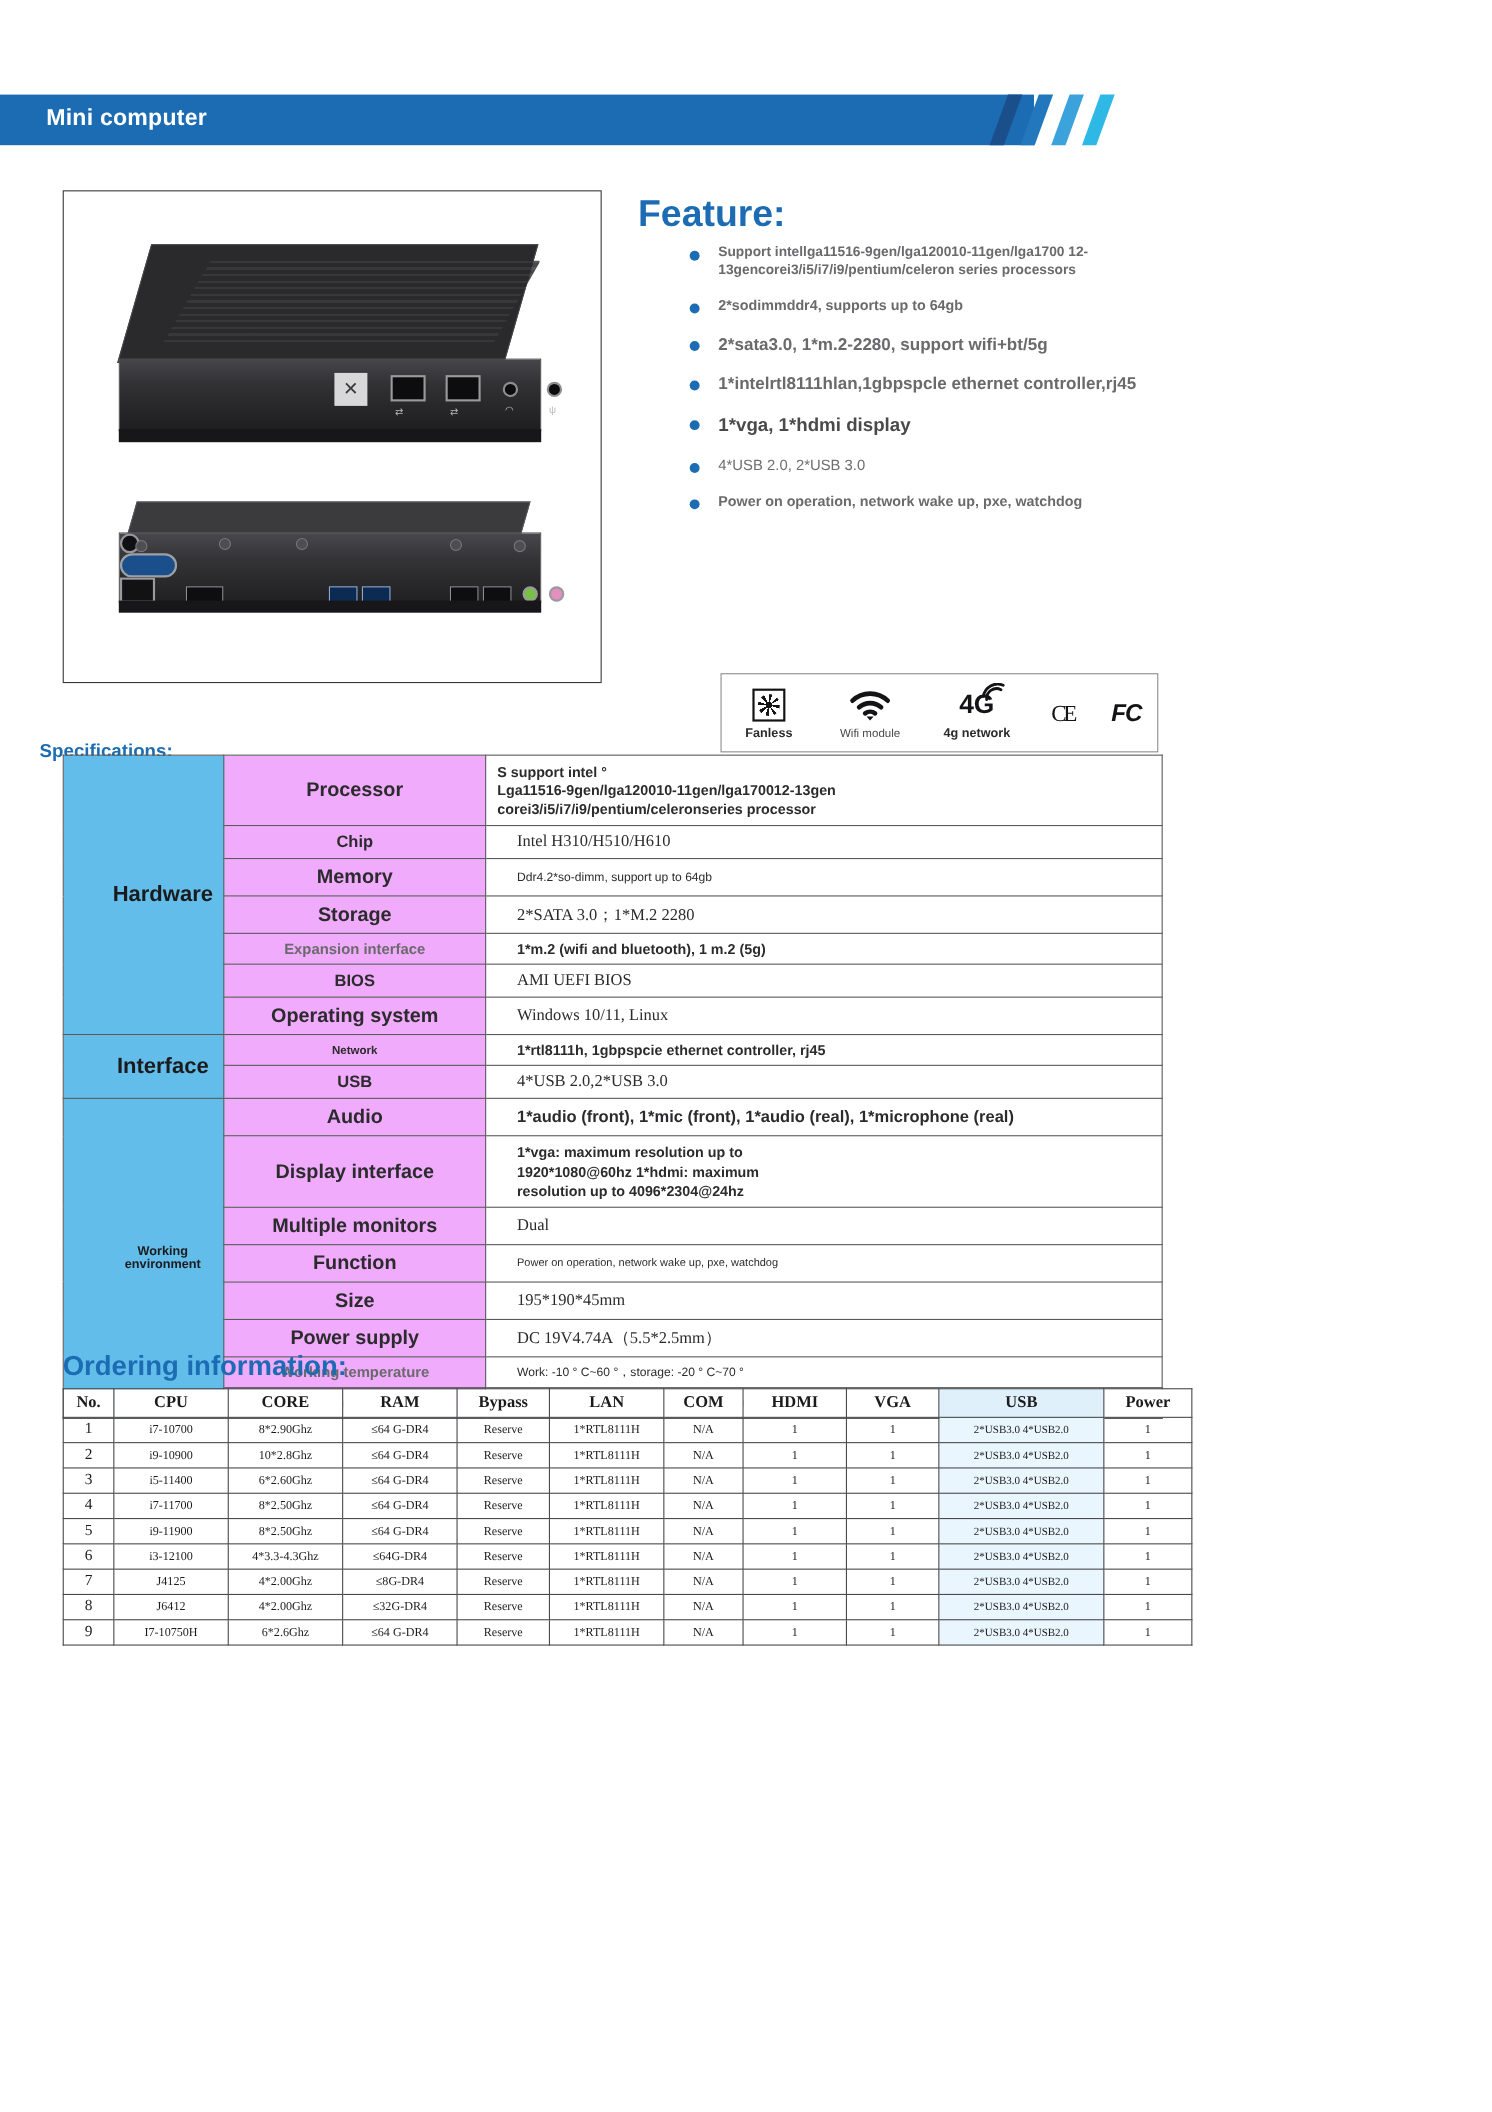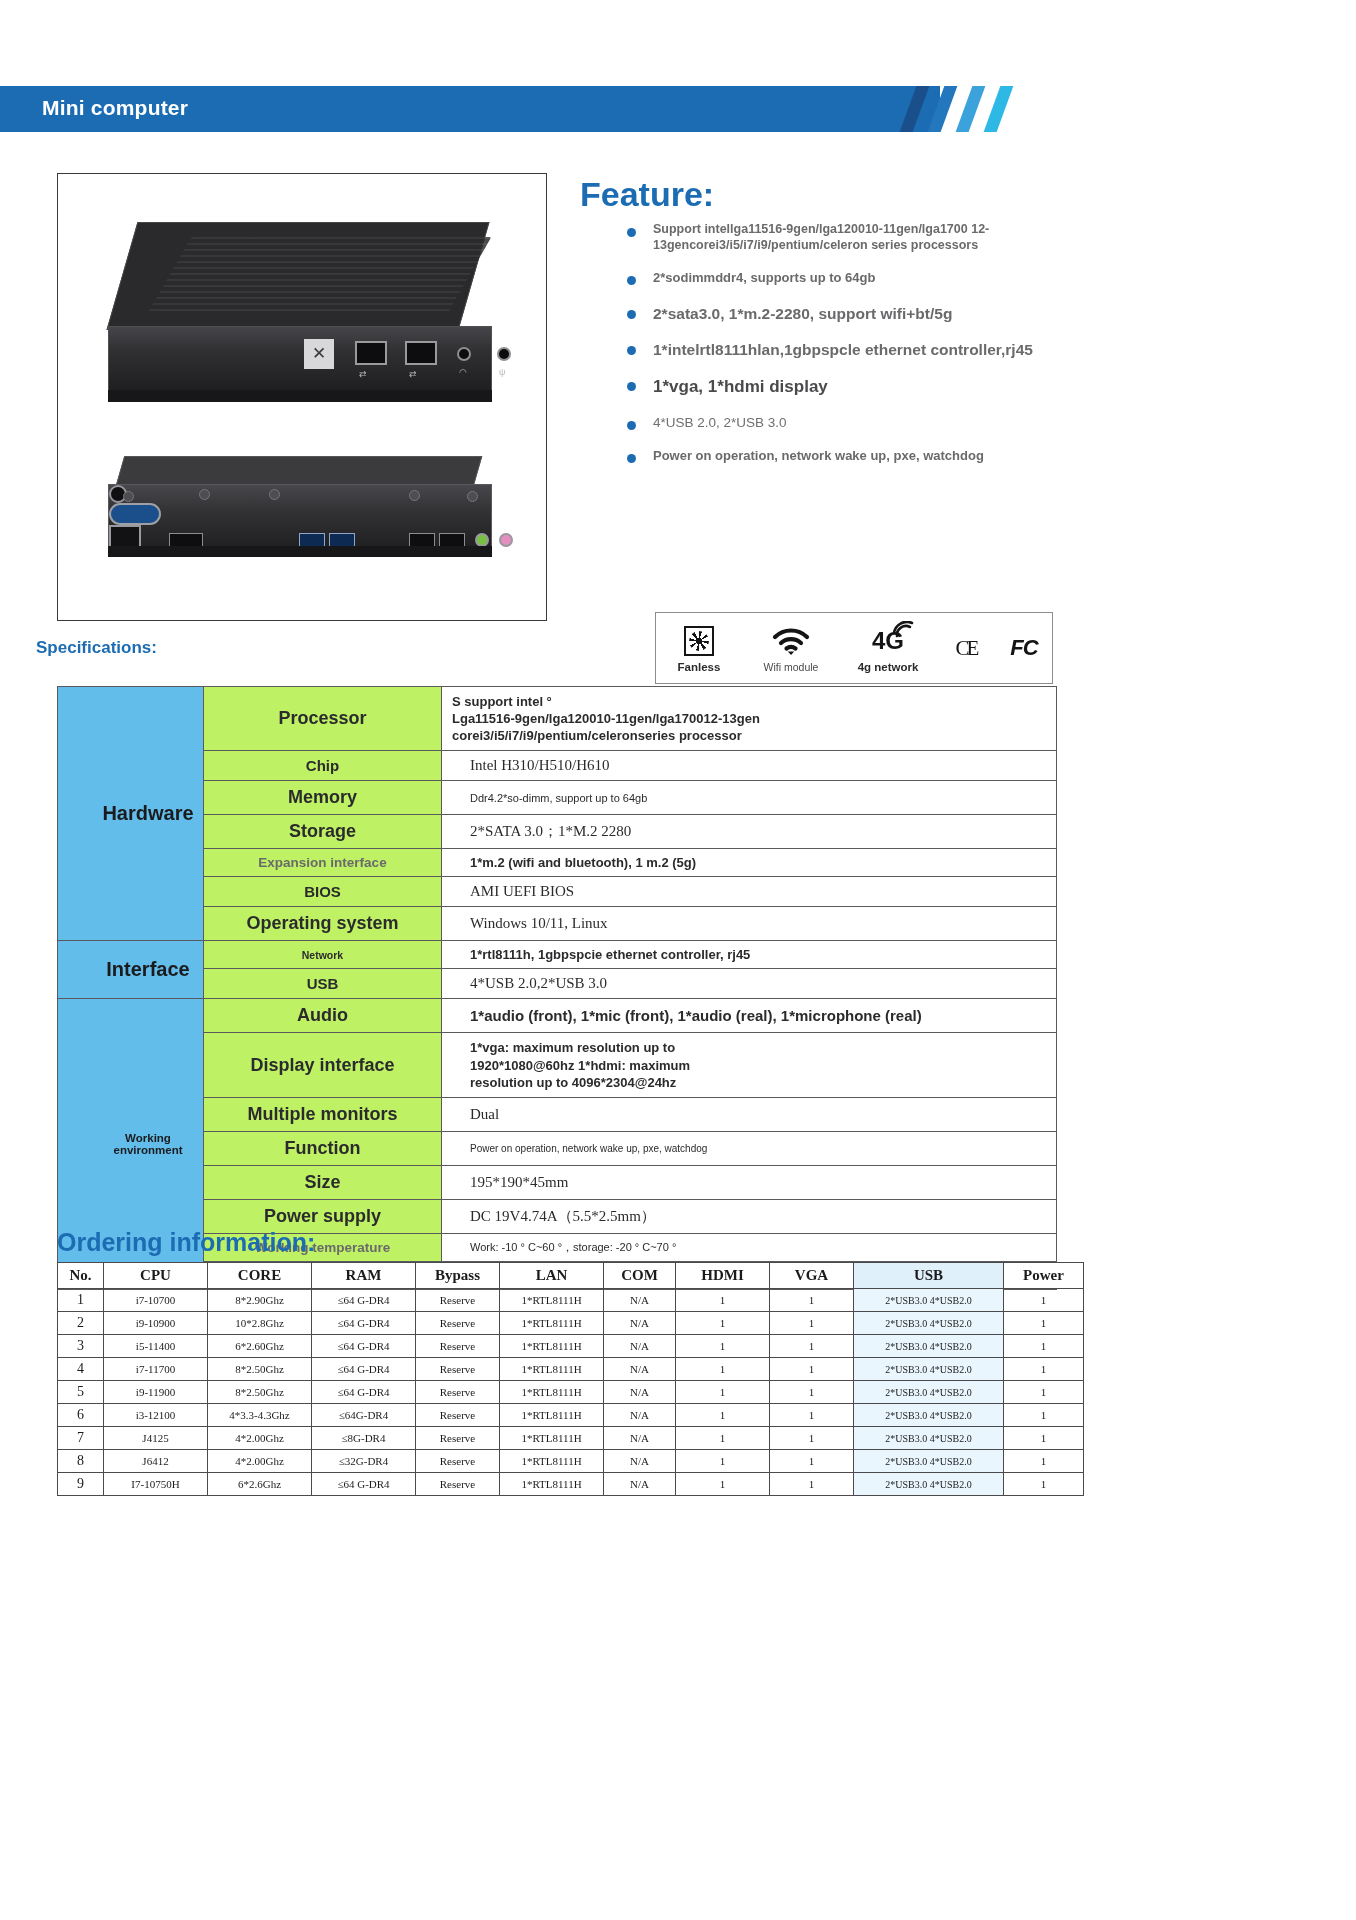--- a/index.html
+++ b/index.html
@@ -145,35 +145,35 @@
                      #141416 180deg 198deg, #fff 198deg 225deg, #141416 225deg 243deg, #fff 243deg 270deg,
                      #141416 270deg 288deg, #fff 288deg 315deg, #141416 315deg 333deg, #fff 333deg 360deg);
     border-radius:50%;
   }
   .ce-mark { font-size:21px; font-weight:400; color:#141416; font-family:"Liberation Serif", serif; letter-spacing:-3px; }
   .fc-mark { font-size:22px; font-weight:bold; color:#141416; font-style:italic; letter-spacing:-1px; }
   .g4-mark { font-size:24px; font-weight:bold; color:#141416; position:relative; }
 
   
   .spec-title {
-    position:absolute; left:36px; top:638px;
+    position:absolute; left:36px; top:673px;
     font-size:17px; font-weight:bold; color:#1c6cb3;
   }
   .spec-table {
     position:absolute; left:57px; top:686px; width:1000px;
     border-collapse:collapse; table-layout:fixed;
   }
   .spec-table td { border:1px solid #5a5a5c; vertical-align:middle; }
   .cat-cell {
     width:146px; background:#62bdea; text-align:center;
     font-size:20px; font-weight:bold; color:#1b1b1d;padding-left:36px;
   }
   .cat-cell.small { font-size:11.5px; font-weight:bold; }
   .key-cell {
-    width:238px; background:#bef264; text-align:center;
+    width:238px; background:#f0abfc; text-align:center;
     font-size:18px; font-weight:bold; color:#2b2b2d; padding:6px 4px;
   }
   .key-cell.k-sm   { font-size:13.5px; color:#6a6a6c; }
   .key-cell.k-xs   { font-size:10.5px;text-align:center; }
   .key-cell.k-md   { font-size:15px; }
   .val-cell { background:#fff; padding:6px 0 6px 28px; font-size:13px; color:#2b2b2d; }
   .v-serif  { font-family:"Liberation Serif", serif; font-size:15px; }
   .v-bold   { font-weight:bold; font-size:13px; }
   .v-bold-l { font-weight:bold; font-size:15px; }
   .v-sm     { font-size:11px; }

